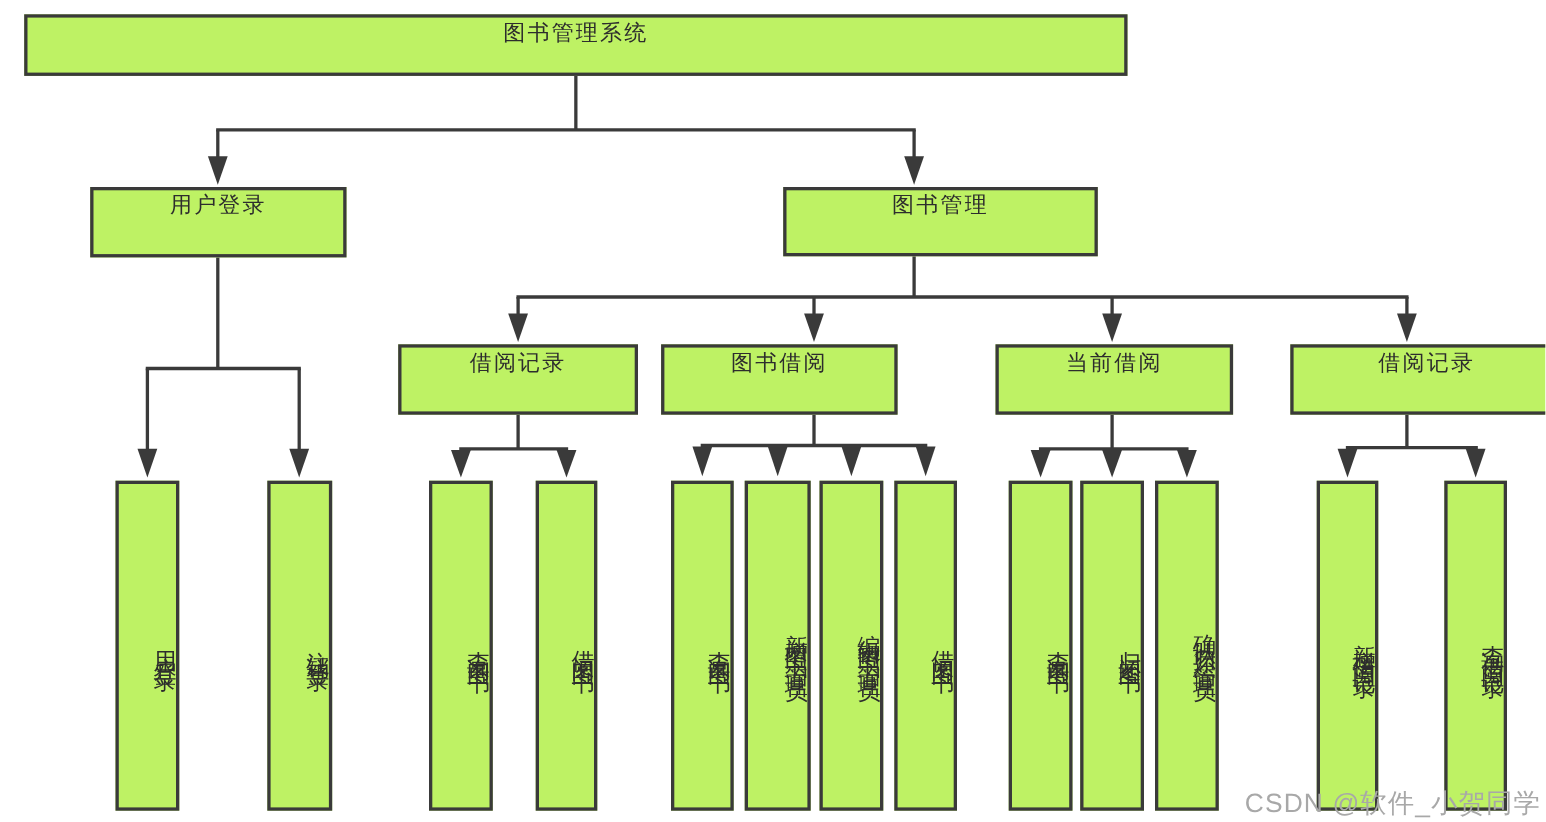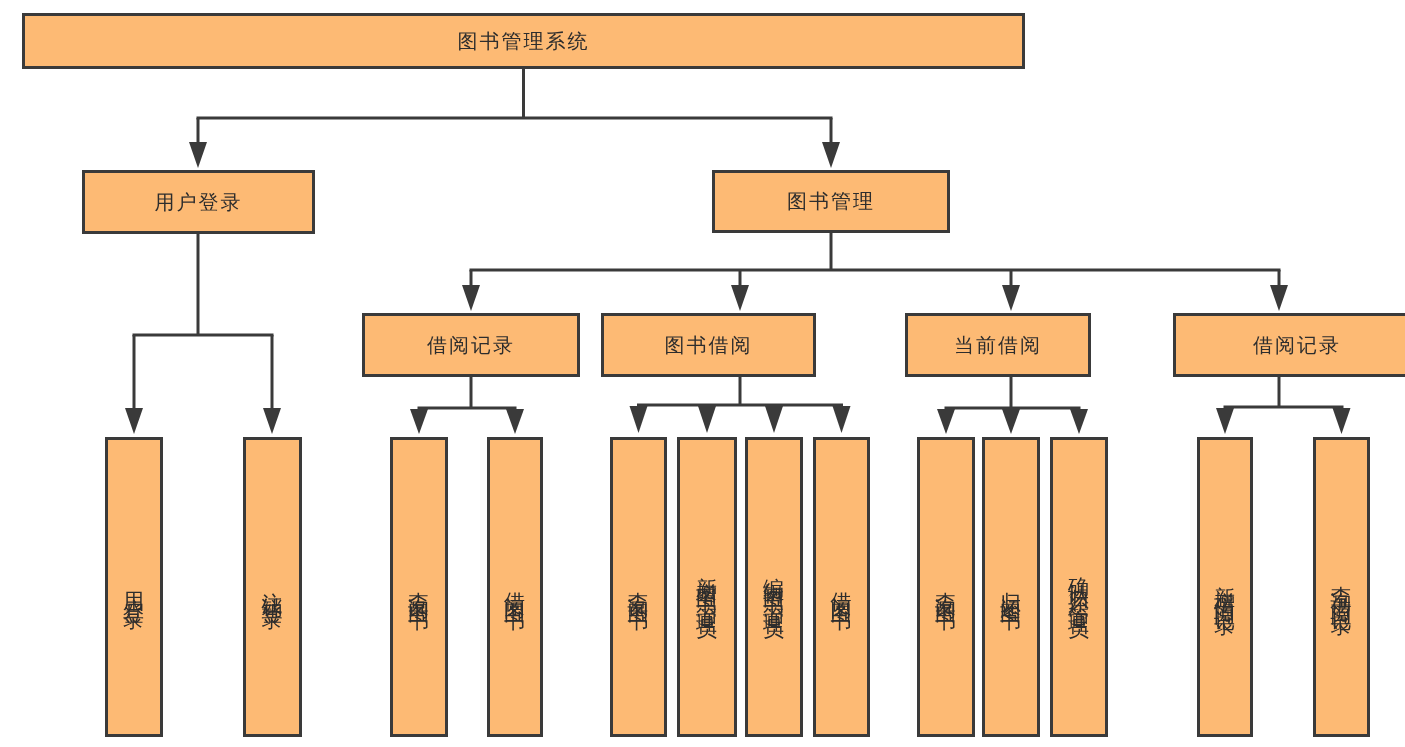--- a/index.html
+++ b/index.html
@@ -15,24 +15,23 @@
     width:1405px;height:747px;
     background:var(--bg);
     overflow:hidden;
   }
   #edges{position:absolute;left:0;top:0;width:1405px;height:747px;}
   #edges line{stroke:var(--line);stroke-width:3;}
   #edges polygon{fill:var(--line);}
   .node{
     position:absolute;
     box-sizing:border-box;
-    background:#fdba74;
+    background:#bef264;
     border:3px solid var(--line);
     display:flex;
-    align-items:center;
     justify-content:center;
     color:var(--text);
     font-size:20px;
     letter-spacing:2px;
     text-align:center;
     z-index:2;
   }
   .leaf{
     writing-mode:vertical-rl;
     font-size:21px;
@@ -113,31 +112,31 @@
     </g>
   </svg>
 
   <div class="node" style="left:22px;top:13px;width:1003px;height:56px;">
     <span>图书管理系统</span>
   </div>
 
   <div class="node" style="left:82px;top:170px;width:233px;height:64px;">
     <span>用户登录</span>
   </div>
-  <div class="node" style="left:712px;top:170px;width:238px;height:63px;">
+  <div class="node" style="left:712px;top:170px;width:286px;height:63px;">
     <span>图书管理</span>
   </div>
 
   <div class="node" style="left:362px;top:313px;width:218px;height:64px;">
     <span>借阅记录</span>
   </div>
   <div class="node" style="left:601px;top:313px;width:215px;height:64px;">
     <span>图书借阅</span>
   </div>
-  <div class="node" style="left:905px;top:313px;width:186px;height:64px;">
+  <div class="node" style="left:905px;top:313px;width:216px;height:64px;">
     <span>当前借阅</span>
   </div>
   <div class="node" style="left:1173px;top:313px;width:248px;height:64px;">
     <span>借阅记录</span>
   </div>
 
   <div class="node leaf" style="left:105px;top:437px;width:58px;height:300px;">
     <span>用户登录</span>
   </div>
   <div class="node leaf" style="left:243px;top:437px;width:59px;height:300px;">
@@ -174,13 +173,14 @@
     <span>确认归还（管理员）</span>
   </div>
 
   <div class="node leaf" style="left:1197px;top:437px;width:56px;height:300px;">
     <span>新增借阅记录</span>
   </div>
   <div class="node leaf" style="left:1313px;top:437px;width:57px;height:300px;">
     <span>查询借阅记录</span>
   </div>
 
+  <div id="watermark">CSDN @软件_小贺同学</div>
 </div>
 
 </body></html>

